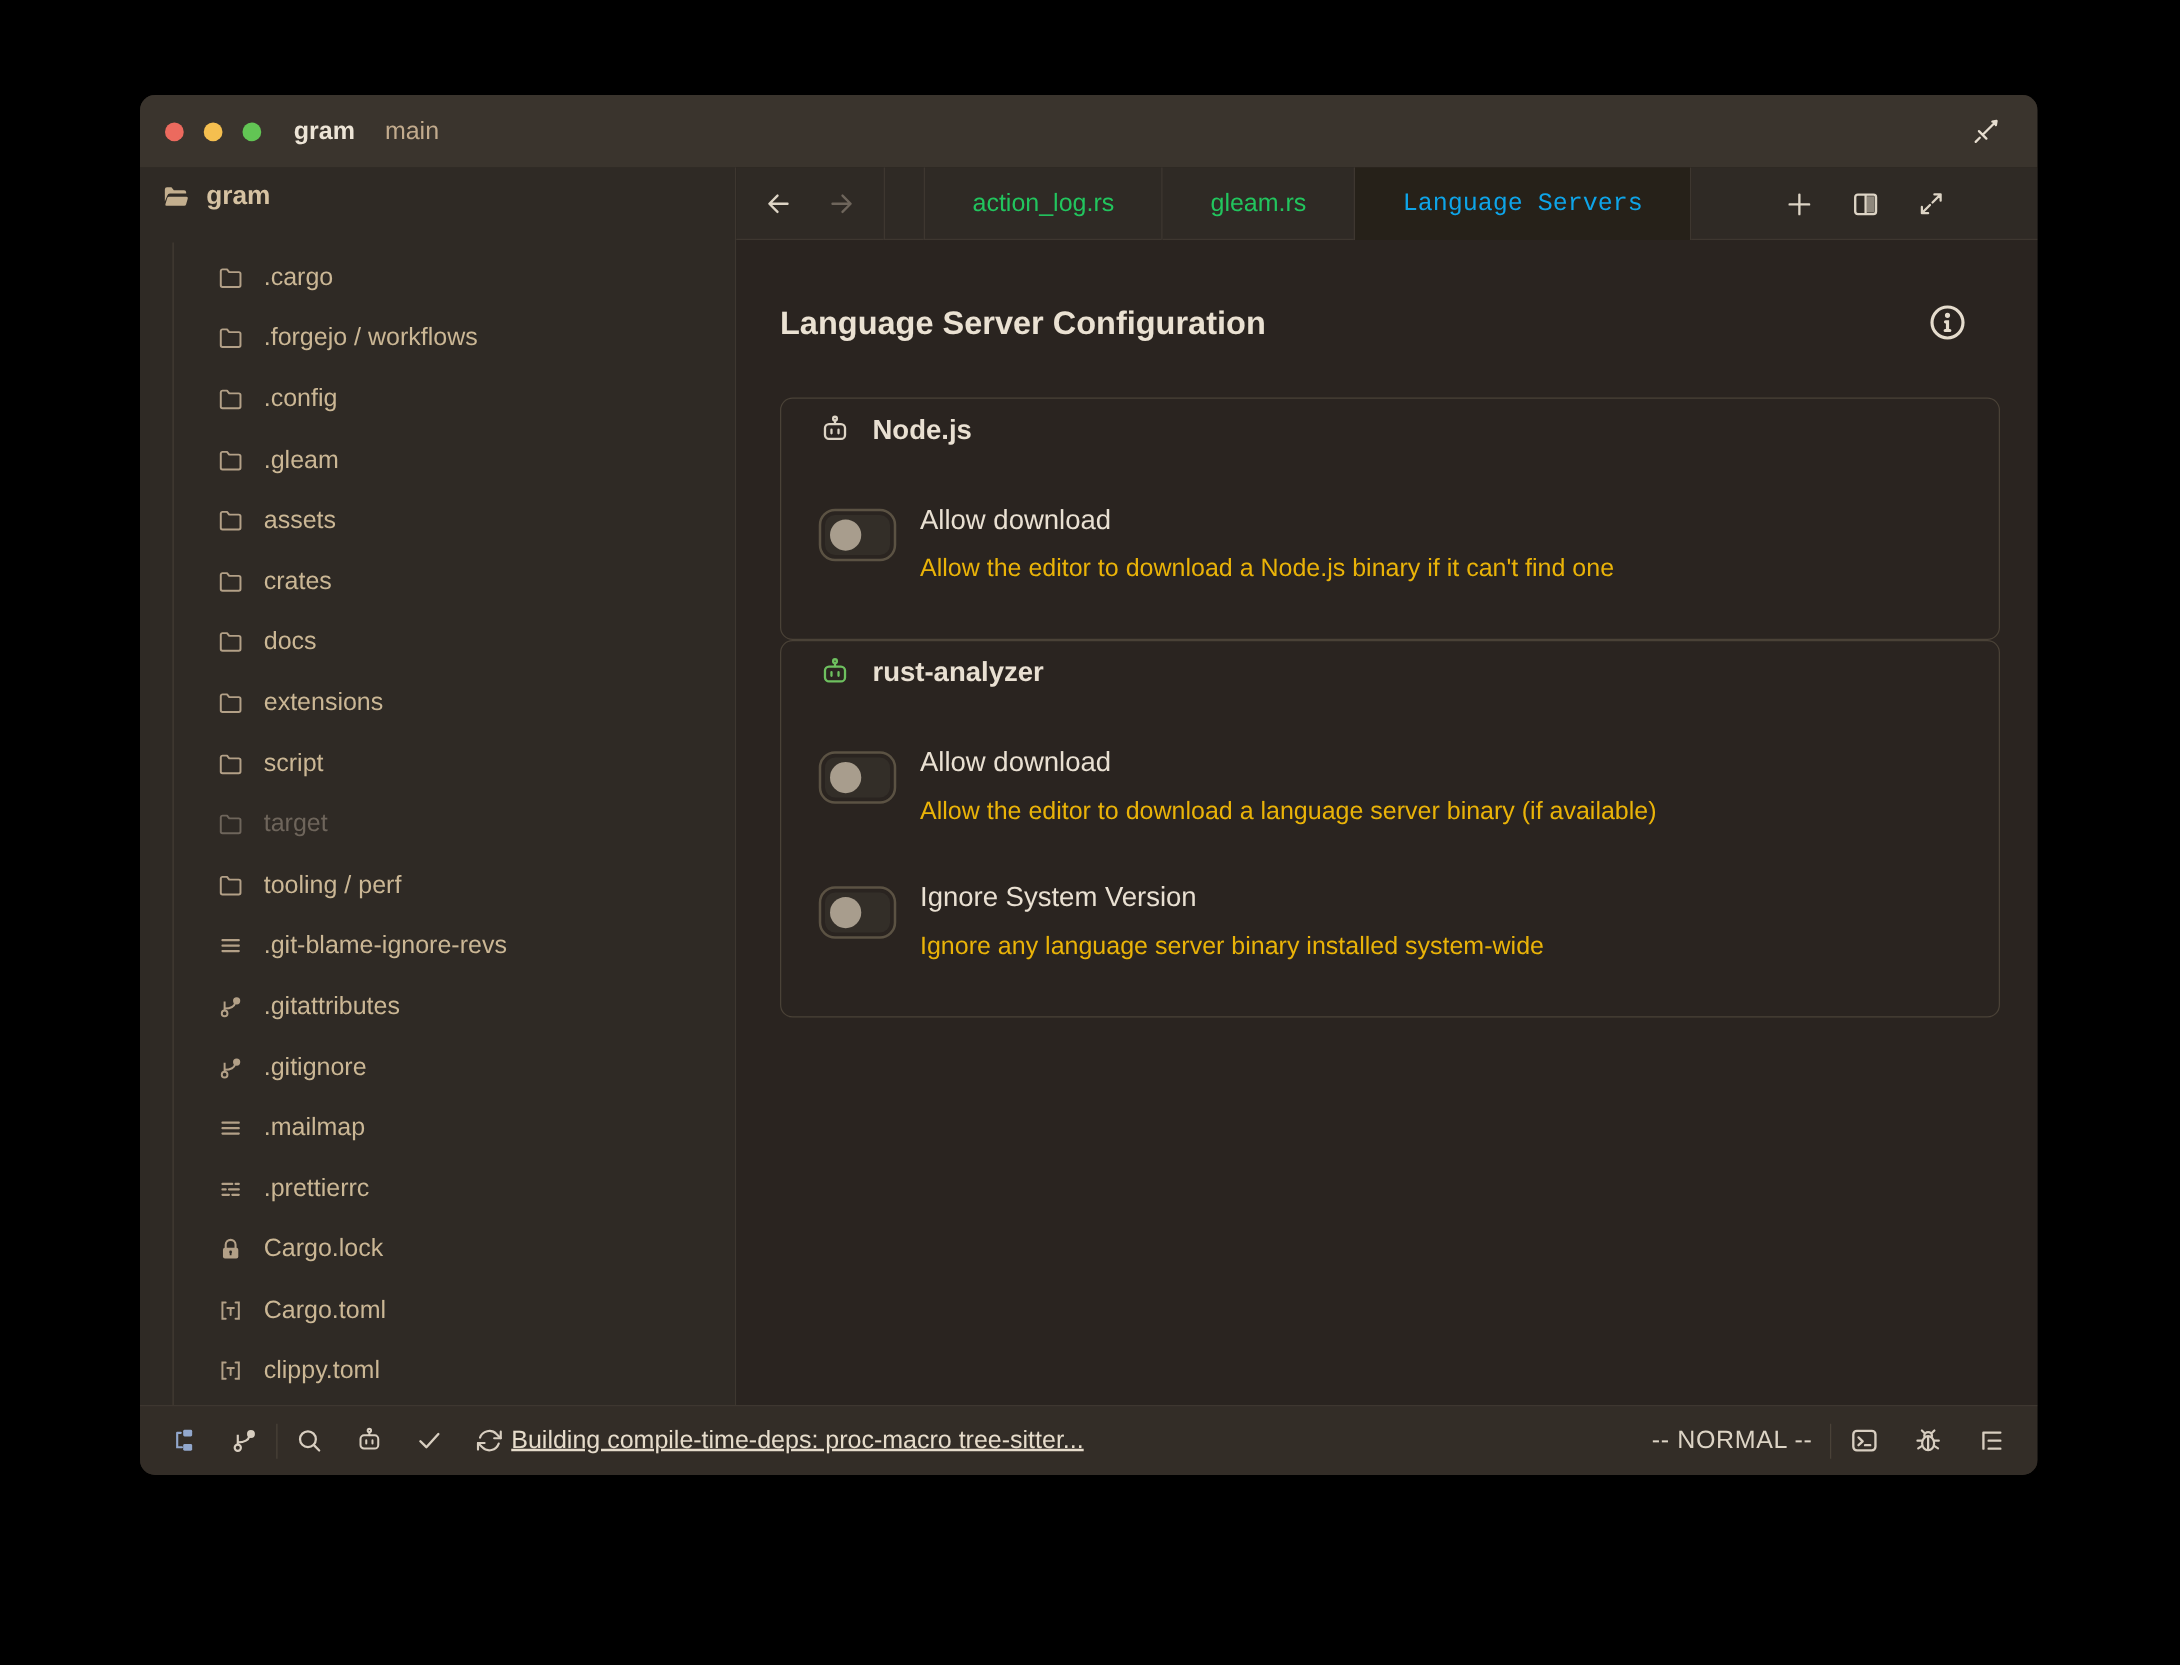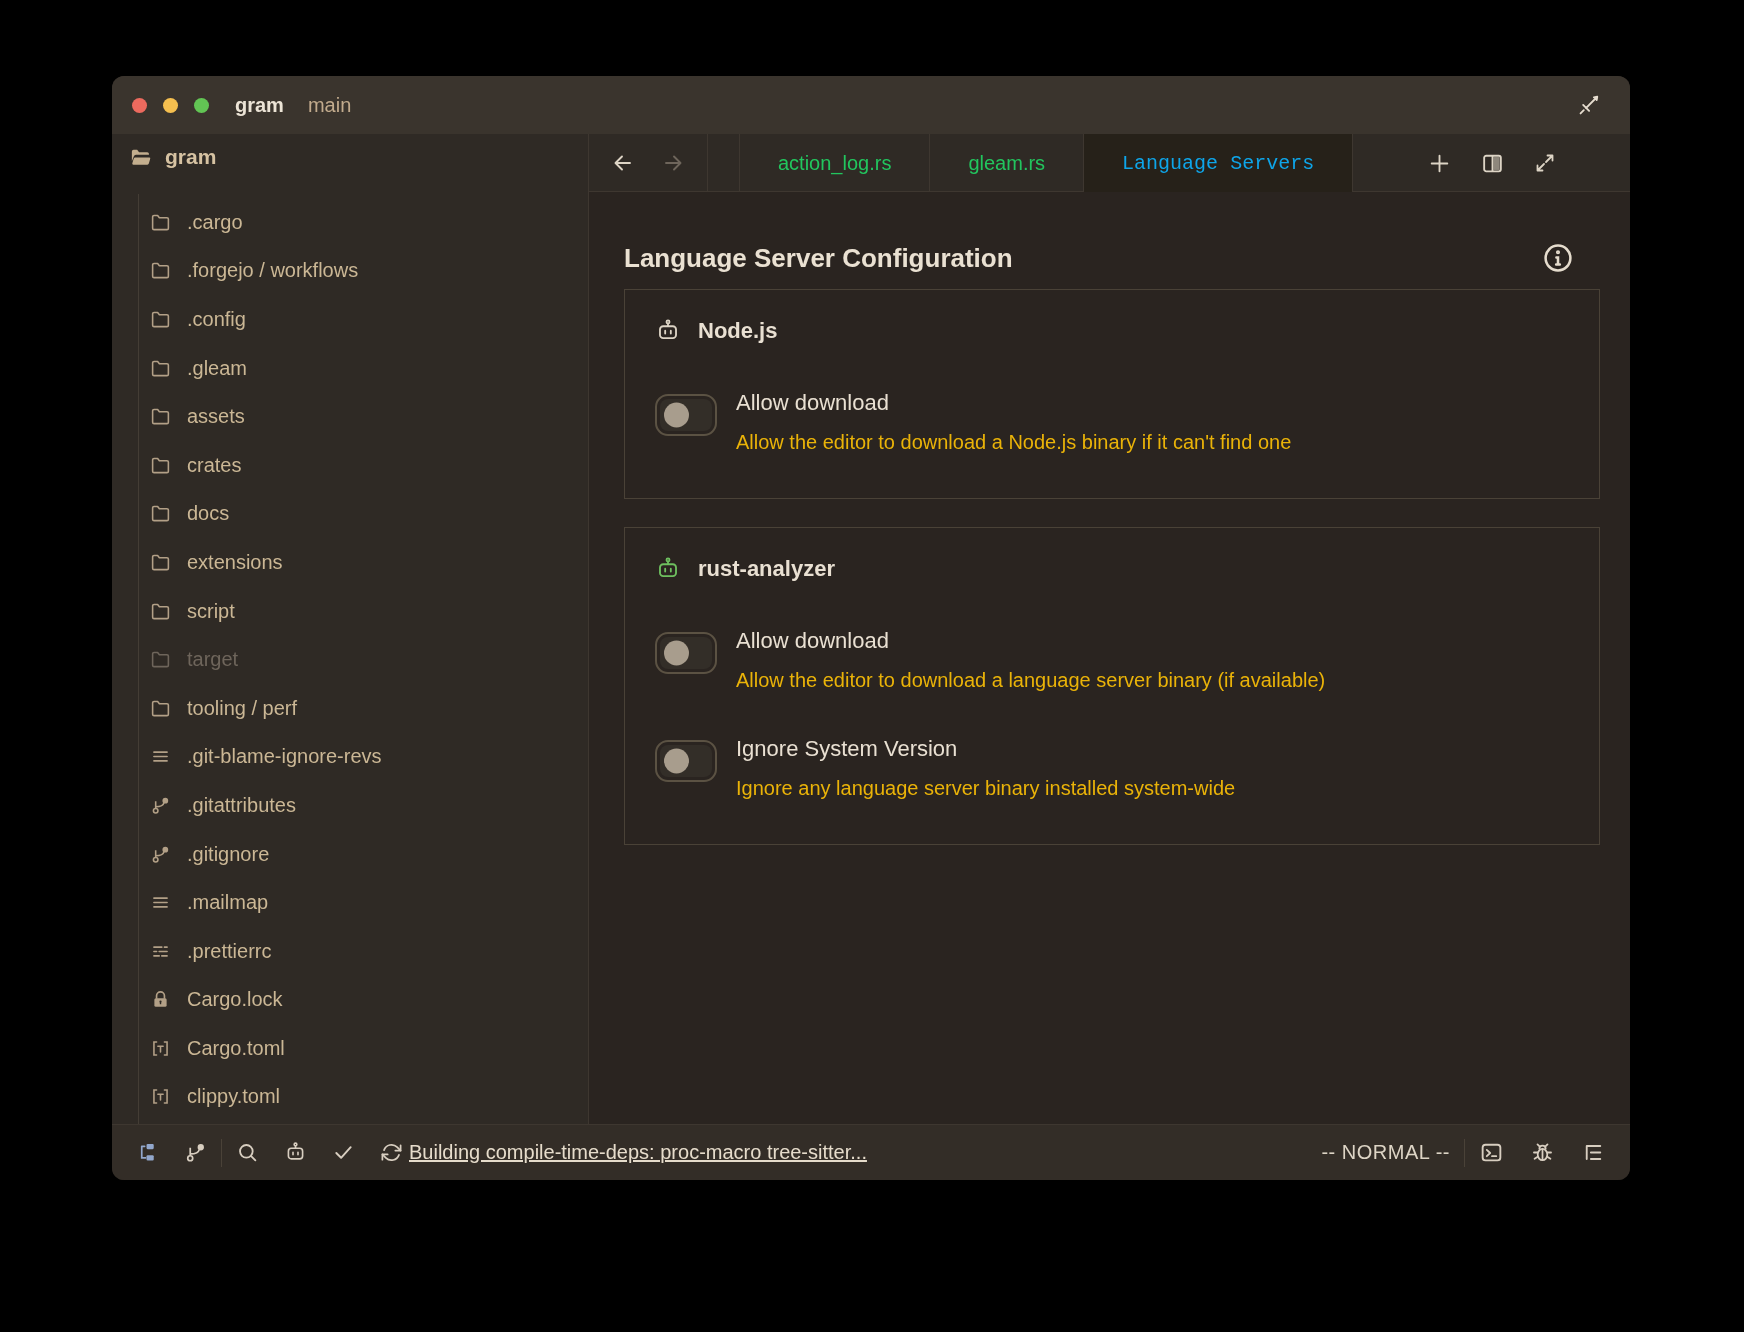--- a/index.html
+++ b/index.html
@@ -18,46 +18,46 @@
 
   
   .body { flex:1; display:flex; min-height:0; }
 
   .sidebar { flex:0 0 477px; background:#2f2a25; border-right:1px solid #3e3730; display:flex; flex-direction:column; }
   .sidebar-header { flex:0 0 46px; display:flex; align-items:center; gap:13px; padding-left:17px;
                     color:#d6c2a2; font-size:21px; font-weight:600; }
   .sidebar-header .icon { width:23px; height:23px; color:#c3ae8e; }
   .tree { position:relative; flex:1; padding-top:18px; overflow:hidden; }
   .tree::before { content:""; position:absolute; left:26px; top:14px; bottom:0; width:1px; background:#443d35; }
-  .tree-item { height:48.6px; display:flex; align-items:center; gap:16px; padding-left:38px;
+  .tree-item { height:48.6px; display:flex; align-items:center; gap:16px; padding-left:62px;
                font-size:20px; color:#cbb795; cursor:default; white-space:nowrap; }
   .tree-item .icon { width:21px; height:21px; color:#b3a087; flex:0 0 21px; }
   .tree-item.dimmed, .tree-item.dimmed .icon { color:#6e655b; }
 
   .editor { flex:1; display:flex; flex-direction:column; min-width:0; background:#2a2420; }
 
   
   .tabbar { flex:0 0 58px; background:#2f2a25; display:flex; align-items:stretch; font-size:20px; }
   .tb-sec { box-shadow: inset 0 -1px 0 #3e3730; border-right:1px solid #3e3730; }
   .nav-section { display:flex; align-items:center; gap:26px; padding:0 22px; }
   .nav-btn { width:24px; height:24px; color:#ddd4c5; }
   .nav-btn.disabled { color:#6e655b; }
   .gap-section { width:32px; }
   .tab { display:flex; align-items:center; padding:0 38px; color:#22c55e; cursor:default; }
   .tab.active { background:#262119; color:#0ea5e9; box-shadow:none;font-family:Liberation Mono, monospace; }
   .tab-actions { flex:1; display:flex; align-items:center; justify-content:center; gap:28px; color:#ddd4c5; border-right:none; }
   .tab-actions .icon { width:25px; height:25px; }
 
   
   .content { flex:1; padding:50px 30px 0 35px; overflow:hidden; }
-  .content-header { display:flex; align-items:center; justify-content:space-between; margin-bottom:15px; padding-right:26px; }
+  .content-header { display:flex; align-items:center; justify-content:space-between; margin-bottom:44px; padding-right:26px; }
   .page-title { font-size:26px; font-weight:600; color:#eae1d2; }
   .info-btn { width:32px; height:32px; color:#e5dccd; }
 
-  .card { border:1px solid #4a4237; border-radius:0; padding:26px 30px 44px 30px; margin-bottom:28px; }
+  .card { border:1px solid #4a4237; border-radius:10px; padding:10px 30px 44px 30px; }
   .card-header { display:flex; align-items:center; gap:17px; height:30px; }
   .card-header .icon { width:26px; height:26px; }
   .card-name { font-size:22px; font-weight:600; color:#e9e0d2; }
   .setting { display:grid; grid-template-columns:62px auto; column-gap:19px; margin-top:44px; align-items:start; }
   .toggle { position:relative; width:62px; height:42px; margin-top:4px; border:2px solid #5b5243; border-radius:13px;
             background:transparent; cursor:pointer; }
   .toggle .track { position:absolute; inset:3px; background:#332e28; border-radius:8px; }
   .toggle .knob { position:absolute; left:7px; top:50%; transform:translateY(-50%); width:25px; height:25px;
                   border-radius:50%; background:#a89d8d; }
   .setting-label { font-size:22px; font-weight:500; color:#e9e0d2; line-height:26px; }

